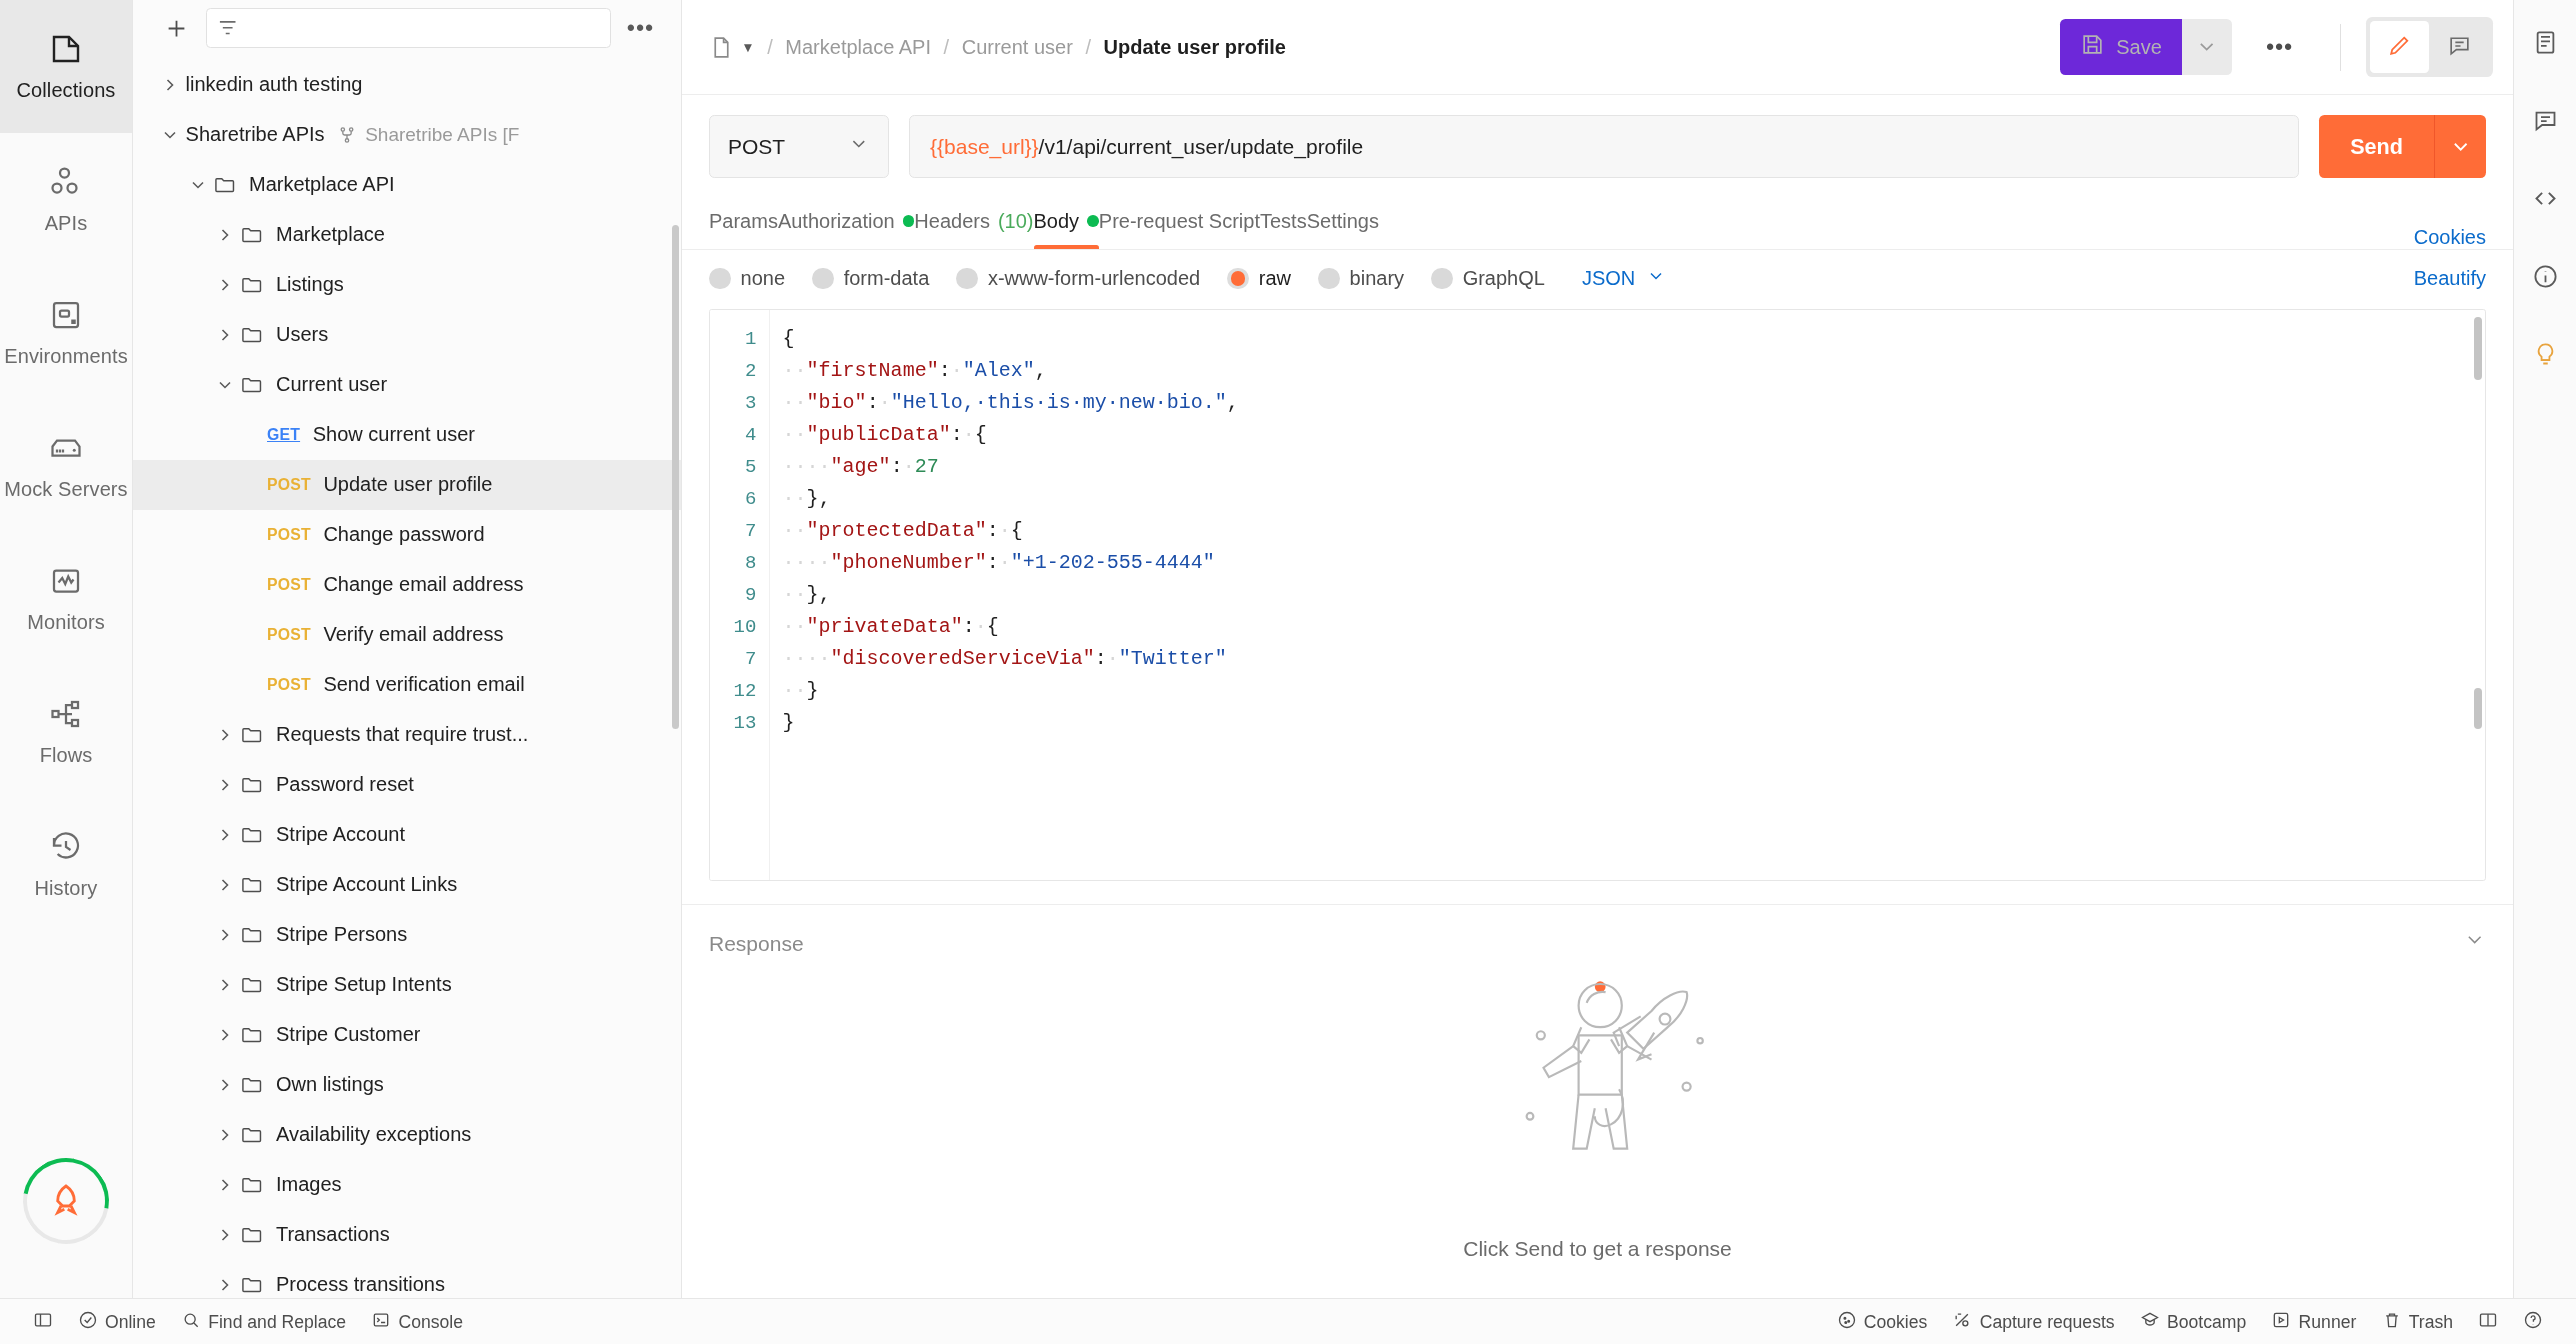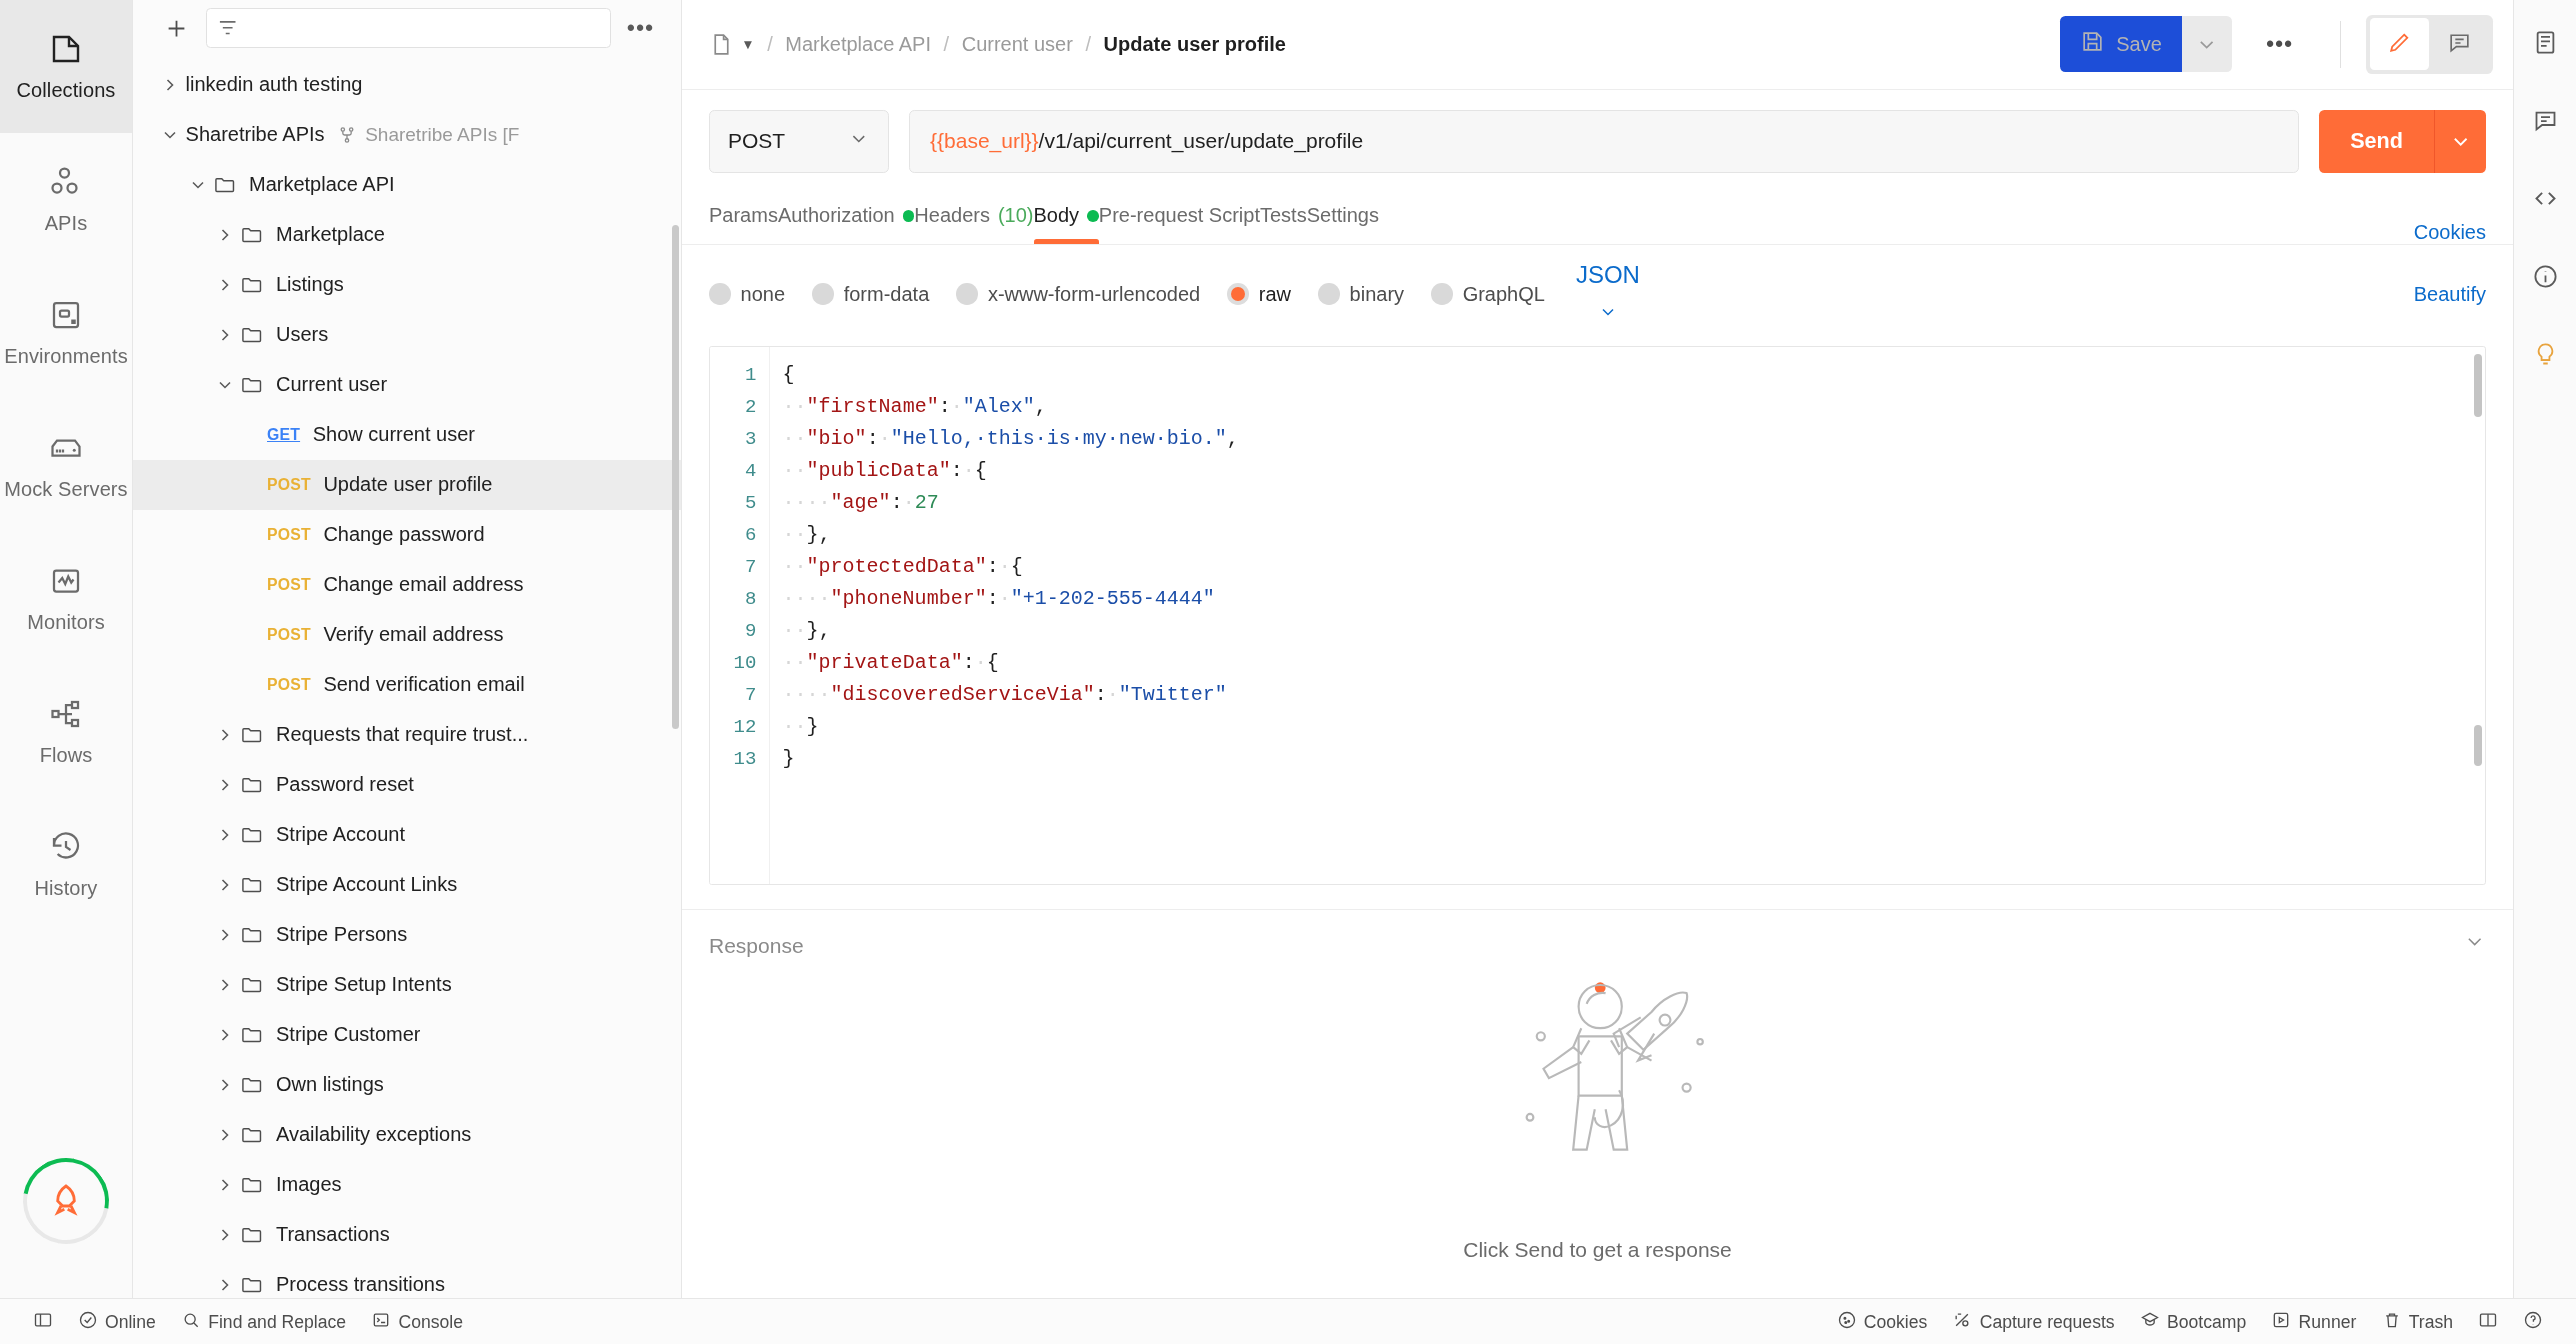--- a/index.html
+++ b/index.html
@@ -100,21 +100,21 @@
   }
   .crumb { display: flex; align-items: center; gap: 9px; font-size: 20px; flex: 1; min-width: 0; }
   .crumb .doc-ic { color: #8a8a8a; display: flex; }
   .crumb .tri { color: #5a5a5a; font-size: 13.5px; margin-left: -1.8px; }
   .crumb .sep { color: #bdbdbd; margin: 0 3.6px; }
   .crumb .mute { color: #9a9a9a; }
   .crumb .cur { color: #1f1f1f; font-weight: 700; }
   .save-grp { display: flex; align-items: center; }
   .save-btn {
     height: 56px; display: flex; align-items: center; gap: 10.8px; padding: 0 20px;
-    background: #1d4ed8; border-radius: 5.4px 0 0 5.4px; color: #b3b3b3; font-size: 20px;
+    background: #6d28d9; border-radius: 5.4px 0 0 5.4px; color: #b3b3b3; font-size: 20px;
     cursor: pointer;
   }
   .save-caret {
     height: 56px; width: 50px; background: #eaeaea; border-radius: 0 5.4px 5.4px 0;
     display: flex; align-items: center; justify-content: center; color: #9a9a9a; cursor: pointer;
   }
   .top-dots {
     width: 56px; height: 56px; display: flex; align-items: center; justify-content: center;
     color: #4d4d4d; font-size: 23.4px; letter-spacing: 0.9px; cursor: pointer; margin: 0 7.2px;
   }
@@ -173,21 +173,21 @@
   .radio { display: flex; align-items: center; gap: 10px; margin-right: 27px; cursor: pointer; font-size: 20px; color: #4d4d4d; }
   .radio .rd {
     width: 21.6px; height: 21.6px; border-radius: 50%; background: #d9d9d9; display: inline-block;
     position: relative;
   }
   .radio.on .rd { background: #dddddd; }
   .radio.on .rd::after {
     content: ""; position: absolute; inset: 3.6px; border-radius: 50%; background: #ff6c37;
   }
   .radio.on { color: #1f1f1f; }
-  .json-sel { display: flex; align-items: center; gap: 10.8px; color: #0b6bcb; font-size: 24px; cursor: pointer; margin-left: 4px; flex-direction: column; }
+  .json-sel { display: flex; align-items: center; gap: 10.8px; color: #0b6bcb; font-size: 20px; cursor: pointer; margin-left: 10px; }
   .bodybar-right { margin-left: auto; }
 
   .editor-wrap {
     margin: 5.4px 27px 0 27px; border: 0.9px solid #e6e6e6; border-radius: 2.7px;
     height: 572px; display: flex; position: relative; background: #fff; overflow: hidden;
   }
   .gutter {
     width: 59px; flex: 0 0 59px; padding-top: 12.6px; text-align: right;
     font-family: "Liberation Mono", monospace; font-size: 19px; color: #3f8c8c;
     background: #fff; user-select: none;

